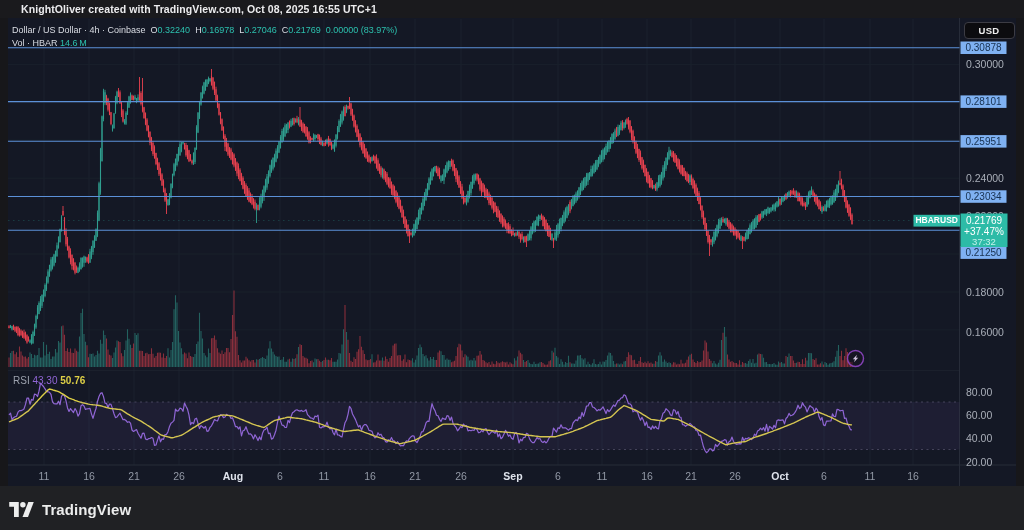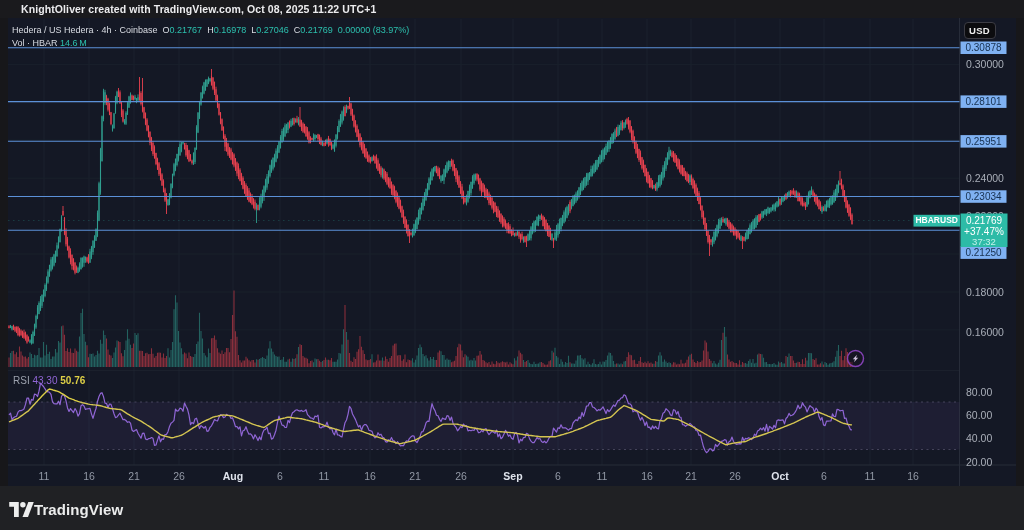--- a/index.html
+++ b/index.html
@@ -7,28 +7,28 @@
 svg text{font-family:"Liberation Sans",sans-serif}
 .topbar{position:absolute;left:0;top:0;width:1024px;height:18px;background:#1a1a1d}
 .topbar span{position:absolute;left:21px;top:2.5px;font-size:10.5px;font-weight:700;color:#ececee;letter-spacing:0.1px}
 .chart{position:absolute;left:8px;top:18px;width:1008px;height:468px;background:#141825}
 .bottom{position:absolute;left:0;top:486px;width:1024px;height:44px;background:#202124}
 .legend1{position:absolute;left:4px;top:7px;font-size:9px;color:#dadde4;white-space:pre}
 .legend1 .v{color:#2cc0ae}
 .legend1 .k{color:#dadde4}
 .legend2{position:absolute;left:4px;top:19.5px;font-size:9px;color:#dadde4}
 .legend2 .v{color:#2cc0ae}
-.usd{position:absolute;left:955.5px;top:3.5px;width:32px;height:17px;background:#0c0c0f;border:1px solid #3c3c44;border-radius:4px;color:#efefef;font-size:9.5px;font-weight:600;text-align:center;line-height:15.5px;letter-spacing:0.3px}
+.usd{position:absolute;left:955.5px;top:3.5px;width:51px;height:17px;background:#0c0c0f;border:1px solid #3c3c44;border-radius:4px;color:#efefef;font-size:9.5px;font-weight:600;text-align:center;line-height:15.5px;letter-spacing:0.3px}
 .tvlogo{position:absolute;left:9px;top:15px;display:flex;align-items:center;height:16px}
-.tvlogo .txt{color:#eceded;font-size:15px;font-weight:700;margin-left:0;letter-spacing:0.1px}
+.tvlogo .txt{color:#eceded;font-size:15px;font-weight:700;margin-left:8px;letter-spacing:0.1px}
 </style></head>
 <body>
 <div id="stage">
 <div class="topbar">
-      <span>KnightOliver created with TradingView.com, Oct 08, 2025 11:22 UTC+1</span>
+      <span>KnightOliver created with TradingView.com, Oct 08, 2025 16:55 UTC+1</span>
     </div>
 <div class="chart">
 <svg width="1008" height="468" viewBox="0 0 1008 468" shape-rendering="auto">
 <line x1="36" y1="1" x2="36" y2="447" stroke="#1b212e" stroke-width="1"></line>
         <line x1="81" y1="1" x2="81" y2="447" stroke="#1b212e" stroke-width="1"></line>
         <line x1="126" y1="1" x2="126" y2="447" stroke="#1b212e" stroke-width="1"></line>
         <line x1="171" y1="1" x2="171" y2="447" stroke="#1b212e" stroke-width="1"></line>
         <line x1="225" y1="1" x2="225" y2="447" stroke="#1b212e" stroke-width="1"></line>
         <line x1="272" y1="1" x2="272" y2="447" stroke="#1b212e" stroke-width="1"></line>
         <line x1="316" y1="1" x2="316" y2="447" stroke="#1b212e" stroke-width="1"></line>
@@ -118,21 +118,21 @@
         <text x="976" y="216.5" font-size="10" font-weight="500" fill="#fff" text-anchor="middle">+37.47%</text>
         <text x="976" y="227" font-size="9.5" fill="#e9fffb" opacity="0.8" text-anchor="middle">37:32</text>
 <rect x="905.5" y="196.8" width="46.5" height="11.8" fill="#2dbba7"></rect>
         <text x="928.7" y="205.3" font-size="8.5" font-weight="600" fill="#fff" text-anchor="middle">HBARUSD</text>
 <text x="958" y="377.5" font-size="10.5" fill="#a9aeb8">80.00</text>
         <text x="958" y="400.5" font-size="10.5" fill="#a9aeb8">60.00</text>
         <text x="958" y="423.7" font-size="10.5" fill="#a9aeb8">40.00</text>
         <text x="958" y="447.7" font-size="10.5" fill="#a9aeb8">20.00</text>
 <text x="5" y="366" font-size="10" fill="#9ba1ad">RSI  <tspan fill="#9166d6">43.30</tspan>  <tspan fill="#ddcf46" font-weight="700">50.76</tspan></text>
 </svg>
-<div class="legend1"><span class="k">Hedera / US Hedera · 4h · Coinbase  </span><span class="k">O</span><span class="v">0.21767  </span><span class="k">H</span><span class="v">0.16978  </span><span class="k">L</span><span class="v">0.27046  </span><span class="k">C</span><span class="v">0.21769  </span><span class="v">0.00000 (83.97%)</span></div>
+<div class="legend1"><span class="k">Dollar / US Dollar · 4h · Coinbase  </span><span class="k">O</span><span class="v">0.32240  </span><span class="k">H</span><span class="v">0.16978  </span><span class="k">L</span><span class="v">0.27046  </span><span class="k">C</span><span class="v">0.21769  </span><span class="v">0.00000 (83.97%)</span></div>
 <div class="legend2">Vol · HBAR <span class="v">14.6 M</span></div>
 <div class="usd">USD</div>
 </div>
 <div class="bottom">
       <div class="tvlogo">
 <svg width="25" height="15" viewBox="0 0 36 22">
           <g fill="#eceded">
             <path d="M14 22H7V7H0V0h14v22z"></path>
             <circle cx="20" cy="4" r="4"></circle>
             <path d="M27.5 22h-8L28 0h8L27.5 22z"></path>

